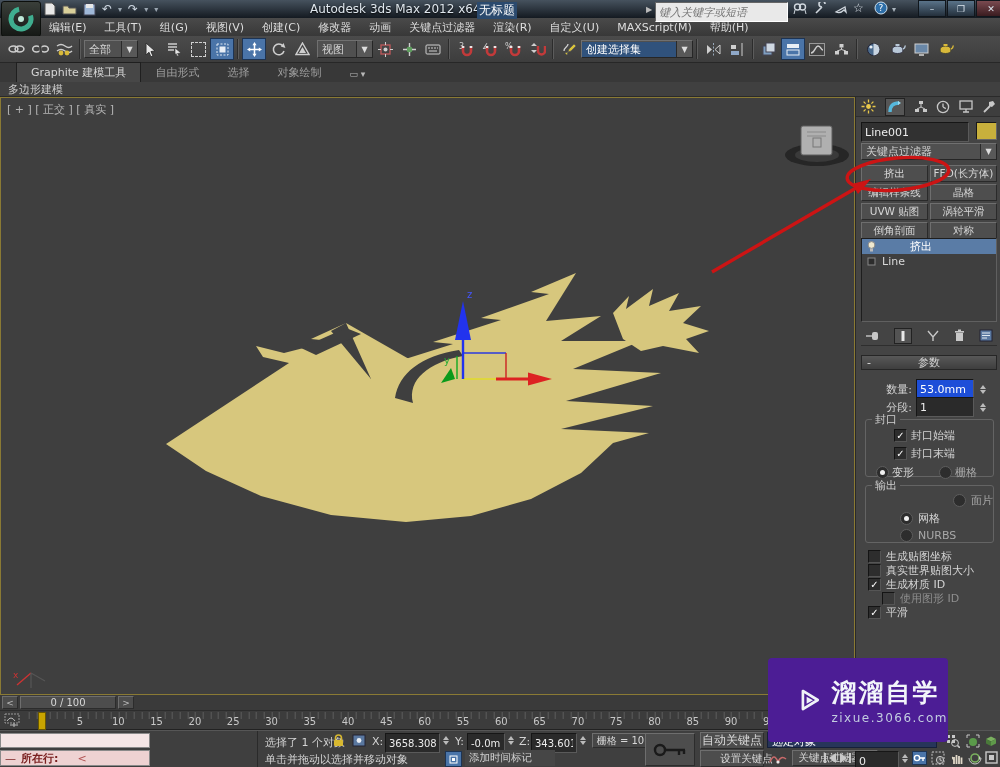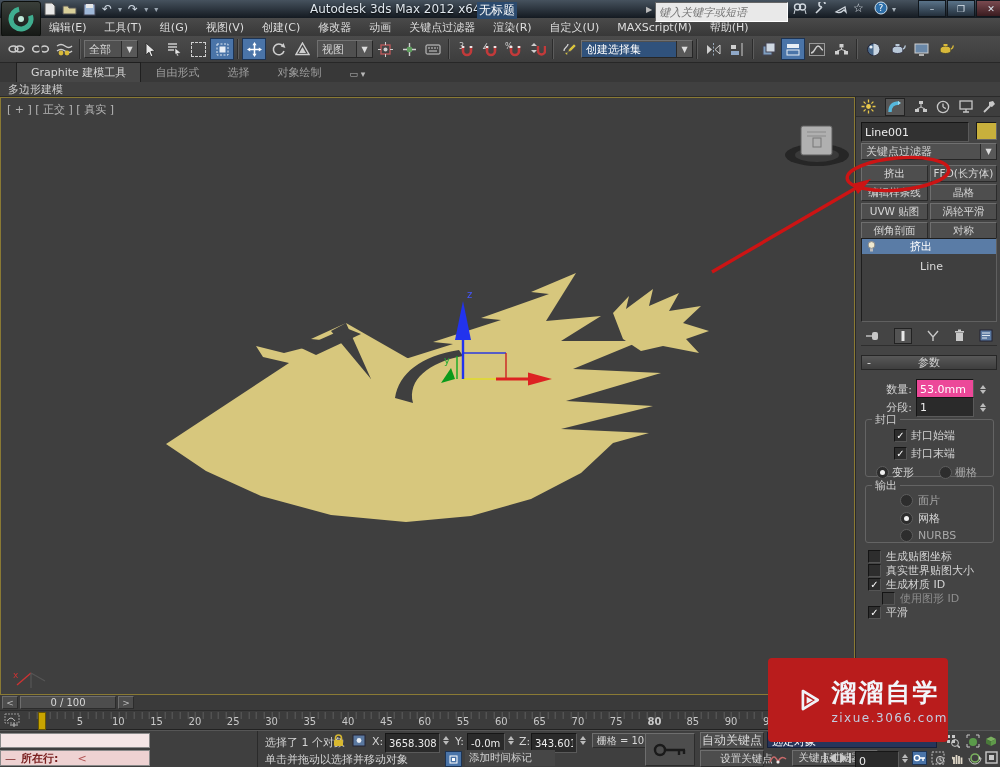--- a/index.html
+++ b/index.html
@@ -423,21 +423,21 @@
         <span class="tick" style="left: 271.5px;">30</span>
         <span class="tick" style="left: 309.8px;">35</span>
         <span class="tick" style="left: 348.1px;">40</span>
         <span class="tick" style="left: 386.4px;">45</span>
         <span class="tick" style="left: 424.7px;">60</span>
         <span class="tick" style="left: 463px;">55</span>
         <span class="tick" style="left: 501.3px;">60</span>
         <span class="tick" style="left: 539.6px;">65</span>
         <span class="tick" style="left: 577.9px;">70</span>
         <span class="tick" style="left: 616.2px;">75</span>
-        <span class="tick" style="left: 654.5px; font-weight: bold;">80</span>
+        <span class="tick" style="left: 654.5px;">80</span>
         <span class="tick" style="left: 692.8px;">85</span>
         <span class="tick" style="left: 731.1px;">90</span>
         <span class="tick" style="left: 769.4px;">95</span>
       </div>
     <div class="r" style="left:38px;top:1px;width:6px;height:16px;background:#c8a400;border:1px solid #6a5800;"></div>
     <div class="r fld" style="left:833px;top:1px;width:18px;height:15px;"></div>
   </div>
 
   <div class="r" style="left:855px;top:97px;width:145px;height:633px;background:#444;border-left:1px solid #2a2a2a;box-sizing:border-box;">
 
@@ -505,21 +505,21 @@
       </div>
 
     <div class="r" style="left:5px;top:141px;width:136px;height:84px;background:#3f3f3f;border:1px solid;border-color:#1e1e1e #606060 #606060 #1e1e1e;box-sizing:border-box;">
       <div style="height:15px;background:#5a7ca6;display:flex;align-items:center;gap:6px;padding-left:5px;color:#fff;">
         <svg width="9" height="12" viewBox="0 0 9 12">
             <circle cx="4.5" cy="4" r="3.4" fill="#f0ead0" stroke="#888"></circle>
             <rect x="3" y="7.5" width="3" height="3" fill="#bbb"></rect>
           </svg>
         <span class="tx" style="margin-left:28px;">挤出</span>
       </div>
-      <div style="height:15px;display:flex;align-items:center;gap:6px;padding-left:5px;color:#d8d8d8;flex-direction:column;">
+      <div style="height:15px;display:flex;align-items:center;gap:6px;padding-left:5px;color:#d8d8d8;">
         <svg width="9" height="9" viewBox="0 0 9 9">
             <rect x="1" y="1" width="7" height="7" fill="#2c2c2c" stroke="#888"></rect>
           </svg>
         <span class="tx">Line</span>
       </div>
     </div>
 
     <div class="r" style="left:5px;top:229px;width:136px;height:20px;display:flex;align-items:center;justify-content:space-between;padding:0 4px;box-sizing:border-box;border-bottom:1px solid #2e2e2e;">
       <span>
           <svg width="15" height="12" viewBox="0 0 15 12">
@@ -552,21 +552,21 @@
         </span>
     </div>
 
     <div class="r tx" style="left:5px;top:258px;width:136px;height:15px;background:linear-gradient(#585858,#3e3e3e);border:1px solid #262626;box-sizing:border-box;display:flex;align-items:center;">
       <span style="padding:0 5px;color:#e0e0e0;">-</span>
       <span style="flex:1;text-align:center;margin-right:14px;">参数</span>
     </div>
 
     <div class="r prow" style="left:18px;top:282px;">
       <span class="tx" style="width:38px;text-align:right;">数量:</span>
-      <input class="fld" style="width: 58px; height: 13px; background: #ec4899; color: rgb(255, 255, 255);" value="53.0mm">
+      <input class="fld" style="width: 58px; height: 13px; background: #1d4ed8; color: rgb(255, 255, 255);" value="53.0mm">
       <span class="spin">
           <i class="u"></i>
           <i class="d"></i>
         </span>
     </div>
     <div class="r prow" style="left:18px;top:300px;">
       <span class="tx" style="width:38px;text-align:right;">分段:</span>
       <input class="fld" style="width: 58px; height: 13px;" value="1">
       <span class="spin">
           <i class="u"></i>
@@ -587,21 +587,21 @@
       <div class="prow" style="margin:4px 0 0 10px;gap:3px;">
         <span class="rb on"></span>
         <span class="tx">变形</span>
         <span class="rb" style="margin-left:22px;"></span>
         <span class="tx" style="color:#a8a8a8;">栅格</span>
       </div>
     </div>
 
     <div class="r grp" style="left:9px;top:388px;width:127px;height:56px;">
       <span class="grp-lbl tx">输出</span>
-      <div class="prow" style="margin:7px 0 0 34px;gap:5px;">
+      <div class="prow" style="margin:7px 0 0 34px;gap:5px;justify-content:flex-end;">
         <span class="rb"></span>
         <span class="tx" style="color:#a8a8a8;">面片</span>
       </div>
       <div class="prow" style="margin:3px 0 0 34px;gap:5px;">
         <span class="rb on"></span>
         <span class="tx">网格</span>
       </div>
       <div class="prow" style="margin:3px 0 0 34px;gap:5px;">
         <span class="rb"></span>
         <span class="tx" style="color:#a8a8a8;">NURBS</span>
@@ -773,21 +773,21 @@
         </svg>
     </div>
     <div class="r" style="left:985px;top:20px;">
       <svg width="13" height="13" viewBox="0 0 13 13">
           <rect x="1" y="1" width="11" height="11" fill="none" stroke="#c8c8c8" stroke-width="1.4"></rect>
           <rect x="4" y="4" width="5" height="5" fill="#c8c8c8"></rect>
         </svg>
     </div>
   </div>
 
-  <div class="r" style="left:768px;top:658px;width:180px;height:84px;background:#b91c1c;border-radius:4px;display:flex;align-items:center;gap:10px;padding-left:28px;box-sizing:border-box;z-index:40;">
+  <div class="r" style="left:768px;top:658px;width:180px;height:84px;background:#4c1d95;border-radius:4px;display:flex;align-items:center;gap:10px;padding-left:28px;box-sizing:border-box;z-index:40;">
     <svg width="46" height="46" viewBox="0 0 48 48">
       <path d="M13,7 L41,24 L13,41 Z" fill="none" stroke="#f0f3f8" stroke-width="5" stroke-linejoin="round"></path>
       <path d="M20,18 L32,24.5 L20,31 Z" fill="#f0f3f8"></path>
     </svg>
     <div>
       <div class="tx" style="font-size:25px;font-weight:bold;color:#f2f5fa;letter-spacing:2px;">溜溜自学</div>
       <div class="tx" style="font-size:12px;color:#c3cde0;letter-spacing:1.5px;margin-top:2px;">zixue.3066.com</div>
     </div>
   </div>
 

